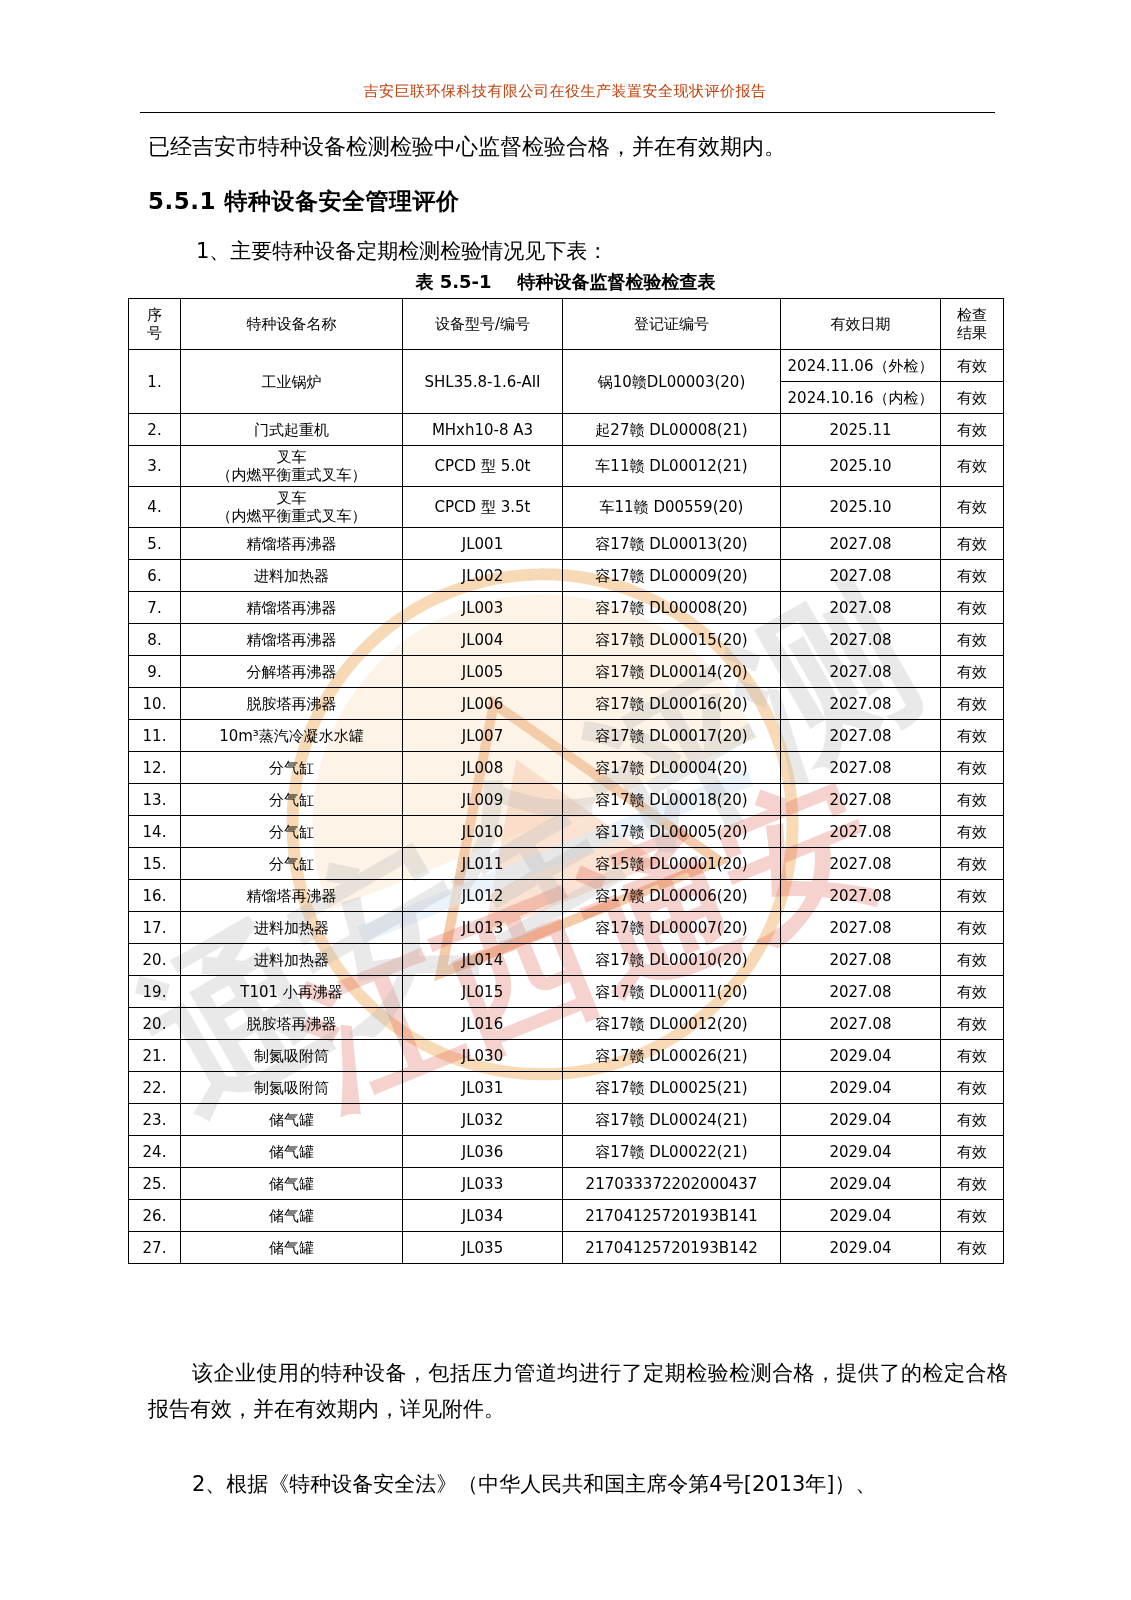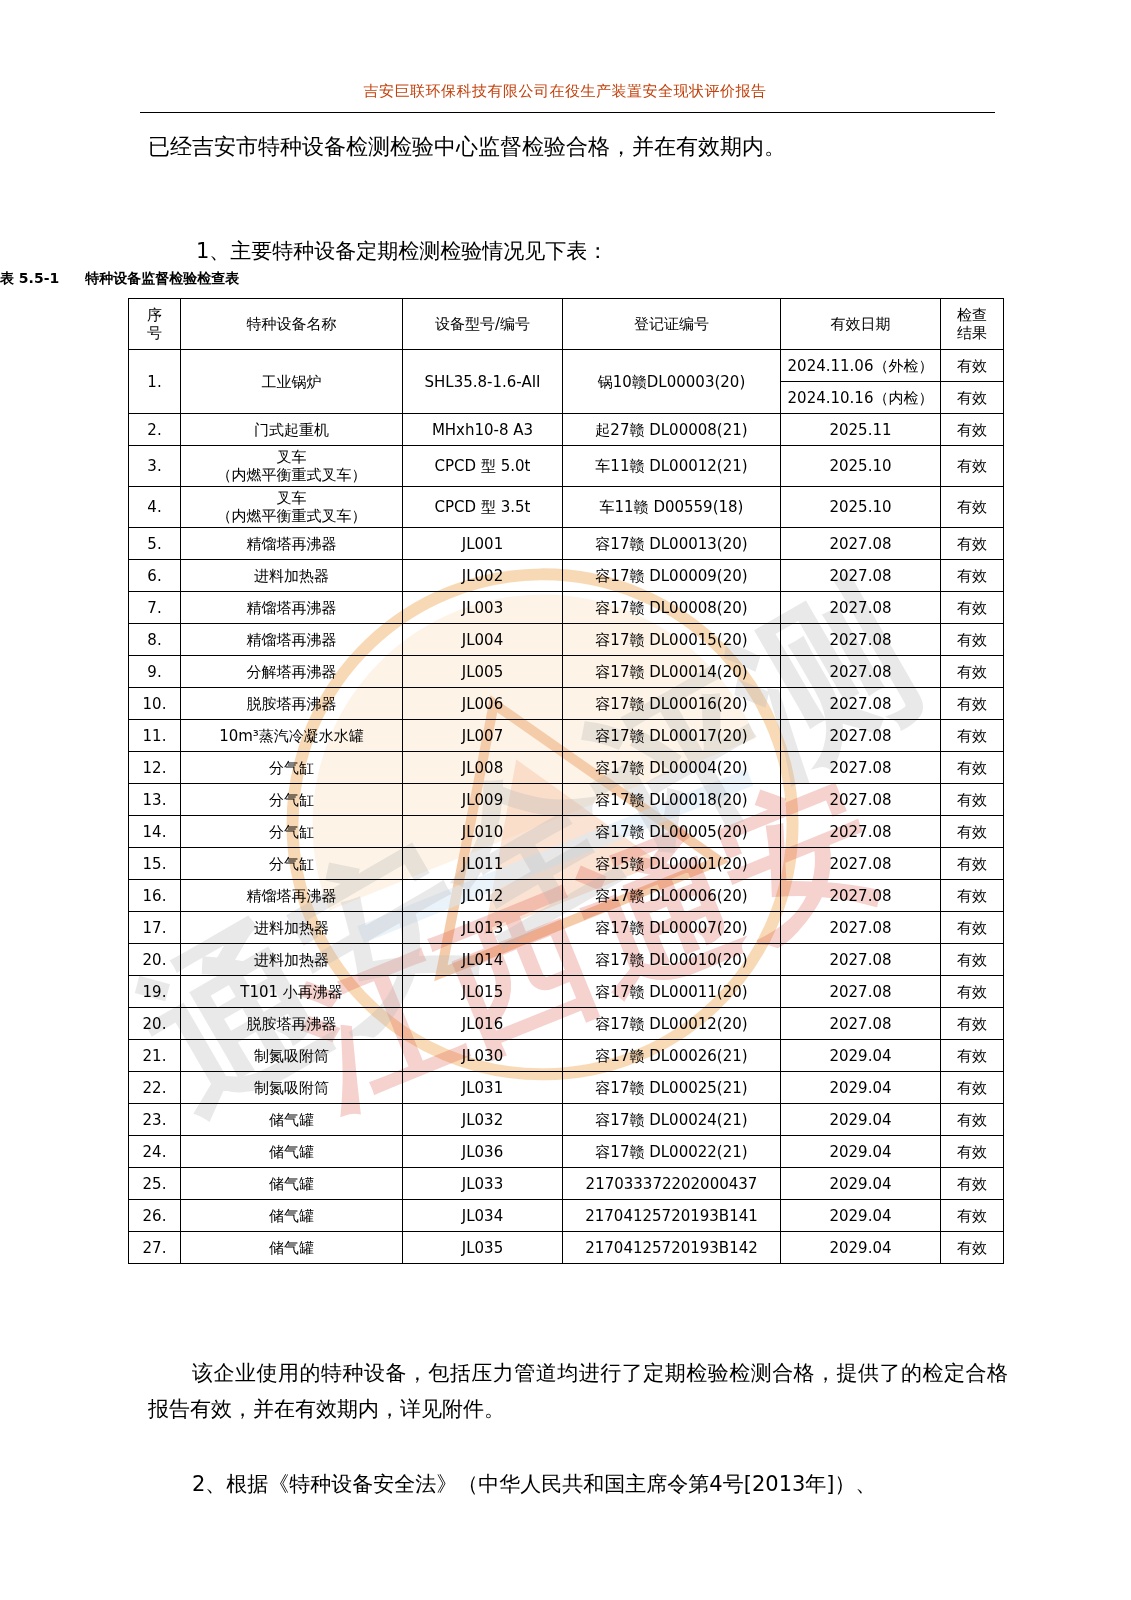--- a/index.html
+++ b/index.html
@@ -78,22 +78,22 @@
   .sub-line {
     left: 196px;
     top: 234px;
     font-size: 21px;
   }
   .table-caption {
     position: absolute;
     left: 0;
     top: 270px;
     width: 1131px;
-    text-align: left;
-    font-size: 14px;
+    text-align: center;
+    font-size: 18px;
     font-weight: bold;
     font-family: "DejaVu Sans", sans-serif;
   }
   .table-caption .cap-num { margin-right: 26px; }
 
   
   .tbl-wrap {
     position: absolute;
     left: 128px;
     top: 298px;
@@ -182,20 +182,21 @@
     <g opacity="0.30">
       <text x="560" y="900" text-anchor="middle" transform="rotate(-30 560 900)" font-family="'DejaVu Sans',sans-serif" font-size="170" font-weight="bold" fill="#b9b9b9">通安全评测</text>
     </g>
   </svg>
 
   <div class="header">吉安巨联环保科技有限公司在役生产装置安全现状评价报告</div>
   <div class="header-rule"></div>
 
   <div class="para intro-line">已经吉安市特种设备检测检验中心监督检验合格，并在有效期内。</div>
 
+  <div class="sec-title">5.5.1 特种设备安全管理评价</div>
 
   <div class="para sub-line">1、主要特种设备定期检测检验情况见下表：</div>
 
   <div class="table-caption">
     <span class="cap-num">表 5.5-1</span><span>特种设备监督检验检查表</span>
   </div>
 
   <div class="tbl-wrap">
     <table class="spec">
       <colgroup>
@@ -258,21 +259,21 @@
           <td>有效</td>
         </tr>
 
         <tr>
           <td>4.</td>
           <td class="twoline">
             <div>叉车</div>
             <div>（内燃平衡重式叉车）</div>
           </td>
           <td>CPCD 型 3.5t</td>
-          <td>车11赣 D00559(18)</td>
+          <td>车11赣 D00559(20)</td>
           <td>2025.10</td>
           <td>有效</td>
         </tr>
 
         <tr>
             <td>5.</td>
             <td>精馏塔再沸器</td>
             <td class="mono">JL001</td>
             <td>容17赣 DL00013(20)</td>
             <td>2027.08</td>

